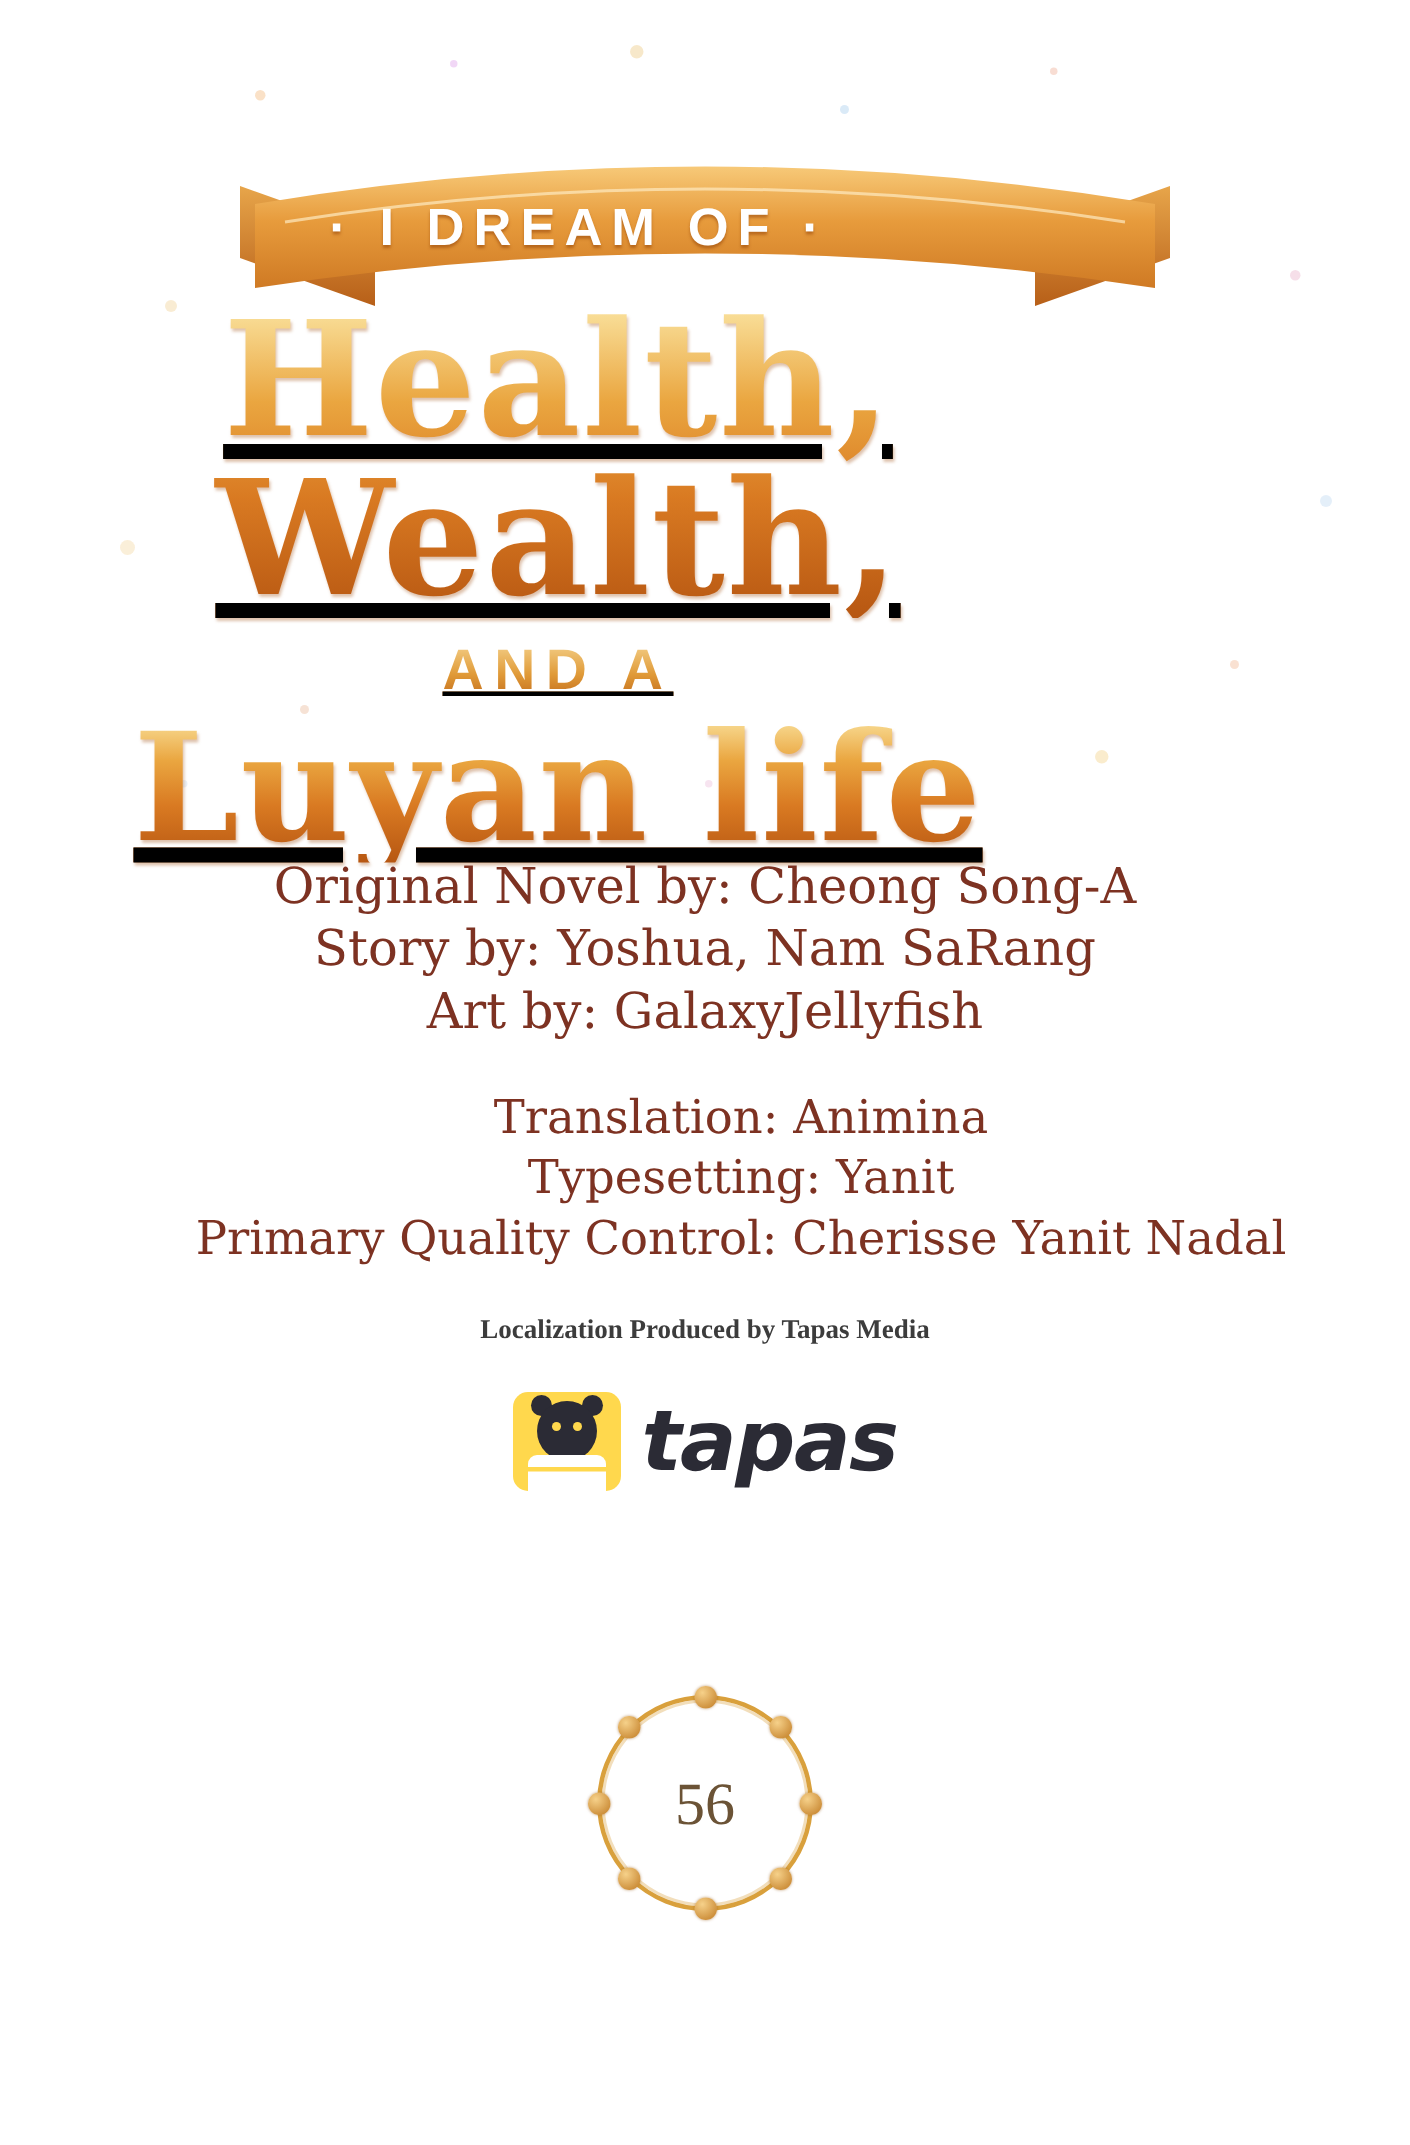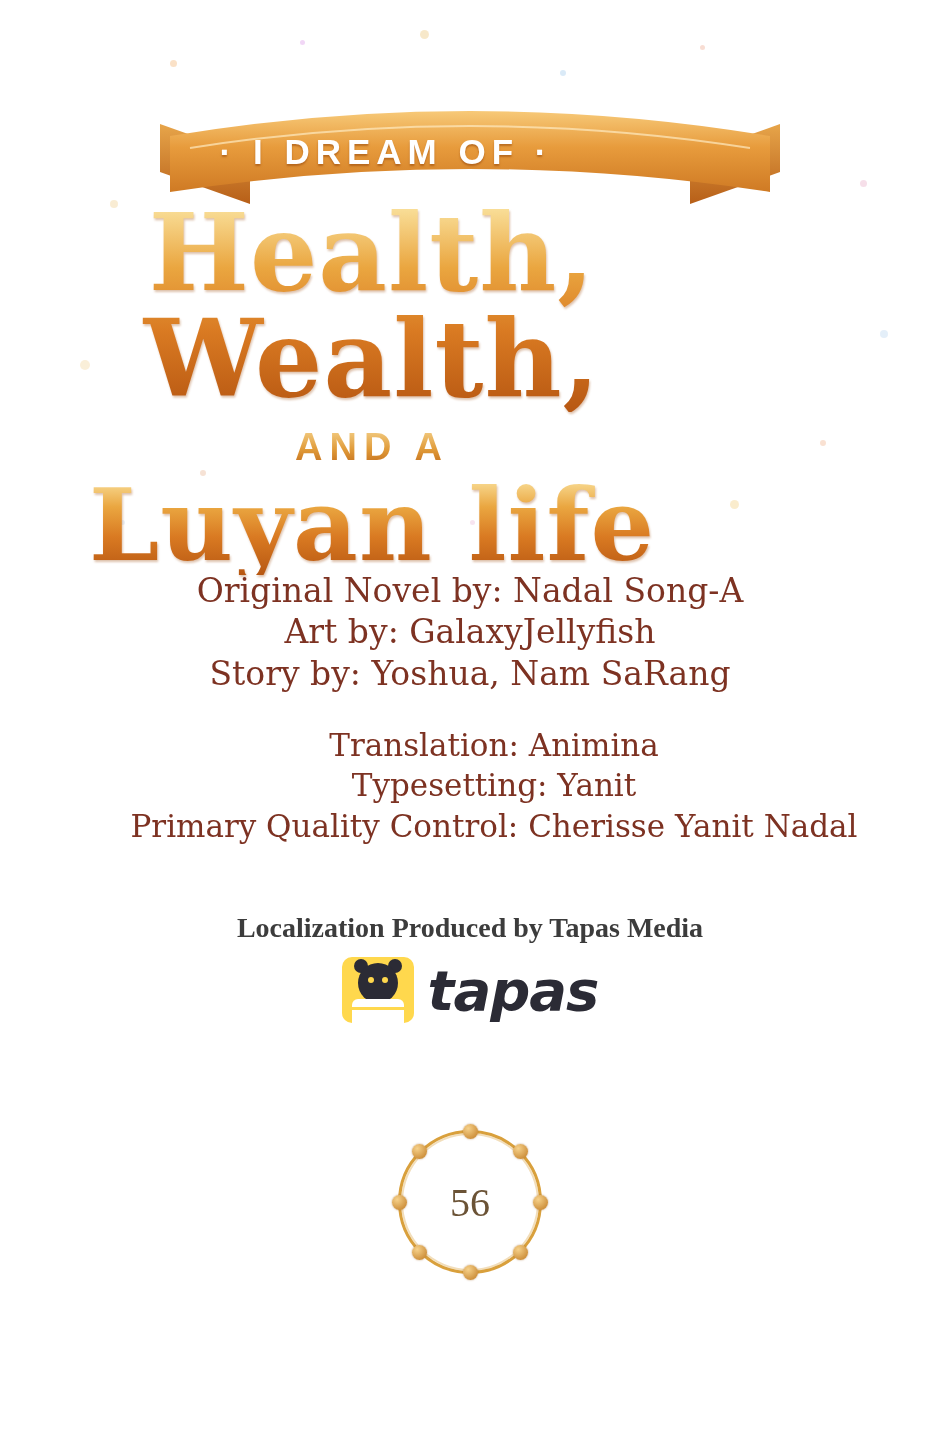--- a/index.html
+++ b/index.html
@@ -50,20 +50,21 @@
     text-shadow: 0 2px 2px rgba(150,70,10,.55);
   }
 
   
   .title-block {
     position: absolute;
     top: 200px;
     left: 0;
     width: 744px;
     text-align: center;
+    text-decoration: underline;
   }
   .title-line {
     font-family: "DejaVu Serif", serif;
     font-weight: bold;
     line-height: 1.0;
     background: linear-gradient(180deg, #fbe6a4 0%, #eaa640 32%, #d97a22 62%, #b75712 100%);
     -webkit-background-clip: text;
     background-clip: text;
     color: transparent;
     -webkit-text-fill-color: transparent;
@@ -110,32 +111,32 @@
     top: 725px;
     font-size: 31px;
     line-height: 1.3;
     padding-left: 24px;
   }
   .credits-line { white-space: nowrap; }
 
   
   .localization {
     position: absolute;
-    top: 912px;
+    top: 876px;
     left: 0;
     width: 940px;
     text-align: center;
     font-family: "Liberation Serif", serif;
     font-weight: bold;
-    font-size: 28px;
+    font-size: 18px;
     color: #3c3c3c;
   }
   .logo-row {
     position: absolute;
-    top: 957px;
+    top: 928px;
     left: 0;
     width: 940px;
     display: flex;
     align-items: center;
     justify-content: center;
     gap: 14px;
   }
   .logo-mark {
     width: 72px;
     height: 66px;
@@ -276,23 +277,23 @@
   <div class="banner-text">· I DREAM OF ·</div>
 </div>
 
 <div class="title-block">
   <div class="title-line l1">Health, Wealth,</div>
   <div class="title-and">AND A</div>
   <div class="title-line l3">Luyan life</div>
 </div>
 
 <div class="credits credits-main">
-  <div class="credits-line">Original Novel by: Nadal Song-A</div>
+  <div class="credits-line">Original Novel by: Cheong Song-A</div>
+  <div class="credits-line">Story by: Yoshua, Nam SaRang</div>
   <div class="credits-line">Art by: GalaxyJellyfish</div>
-  <div class="credits-line">Story by: Yoshua, Nam SaRang</div>
 </div>
 
 <div class="credits credits-team">
   <div class="credits-line">Translation: Animina</div>
   <div class="credits-line">Typesetting: Yanit</div>
   <div class="credits-line">Primary Quality Control: Cherisse Yanit Nadal</div>
 </div>
 
 <div class="localization">Localization Produced by Tapas Media</div>
 <div class="logo-row">

